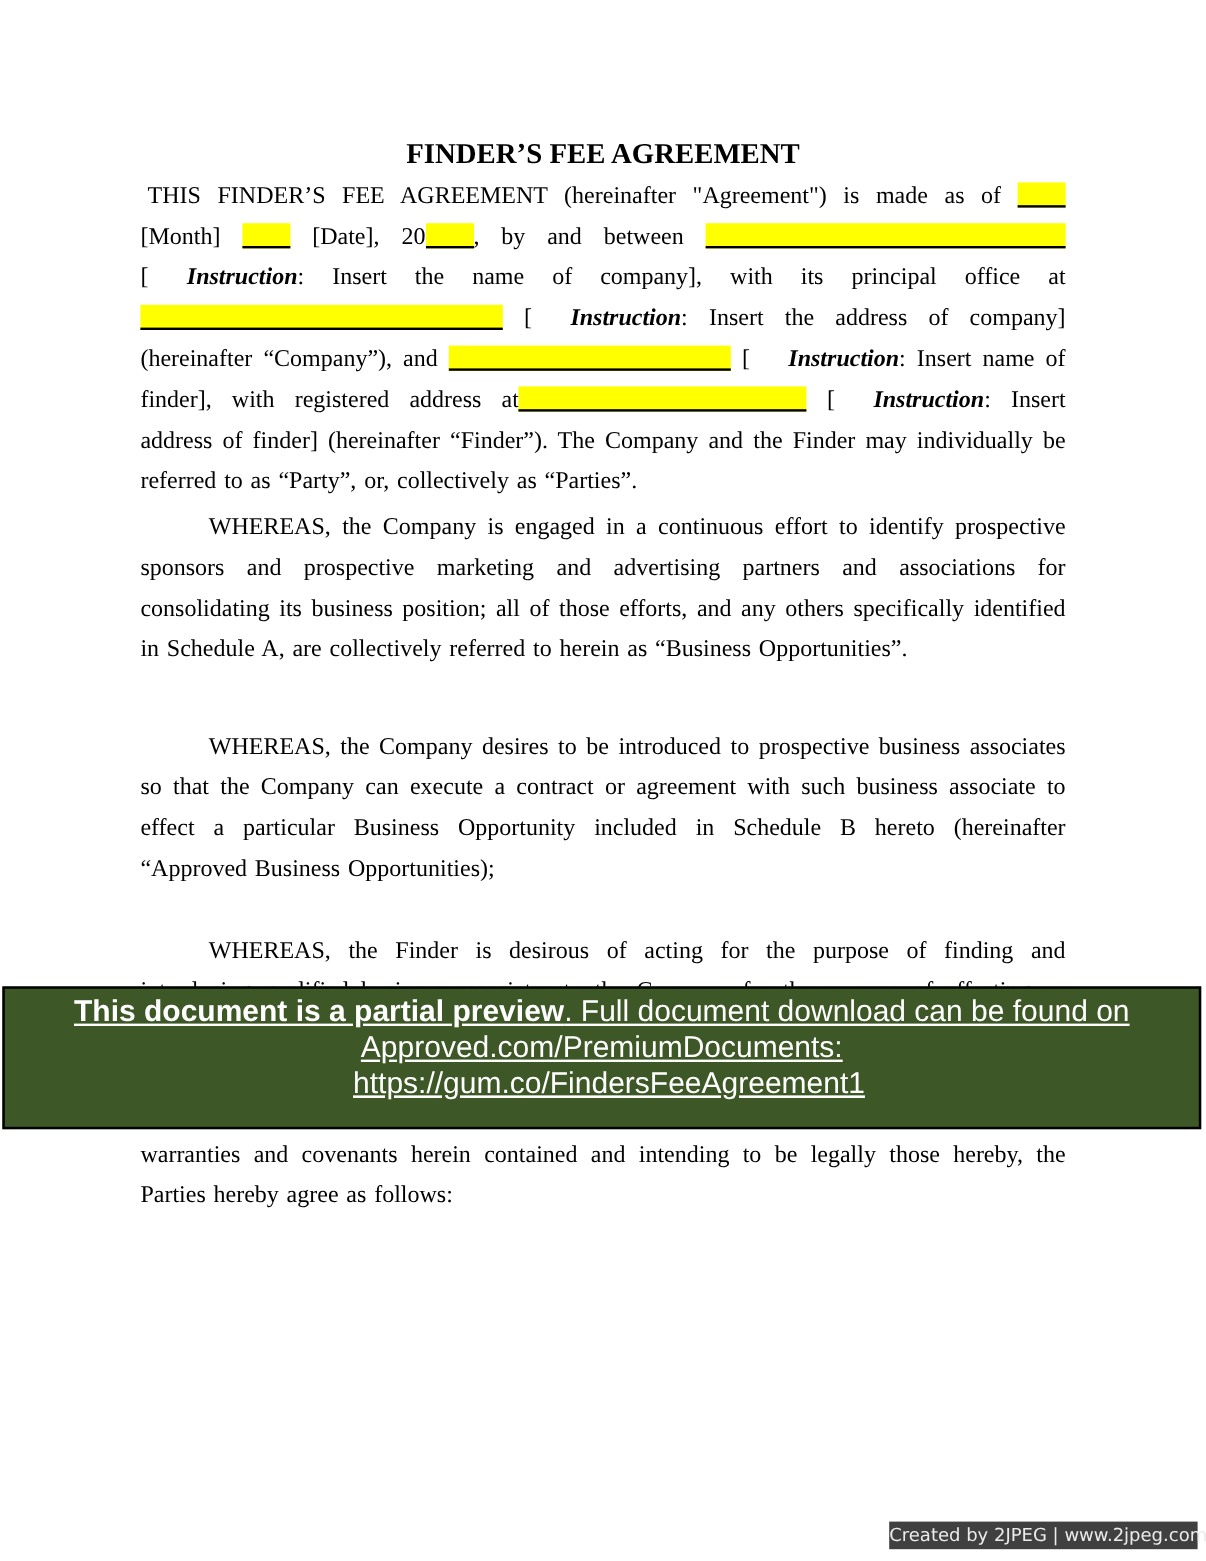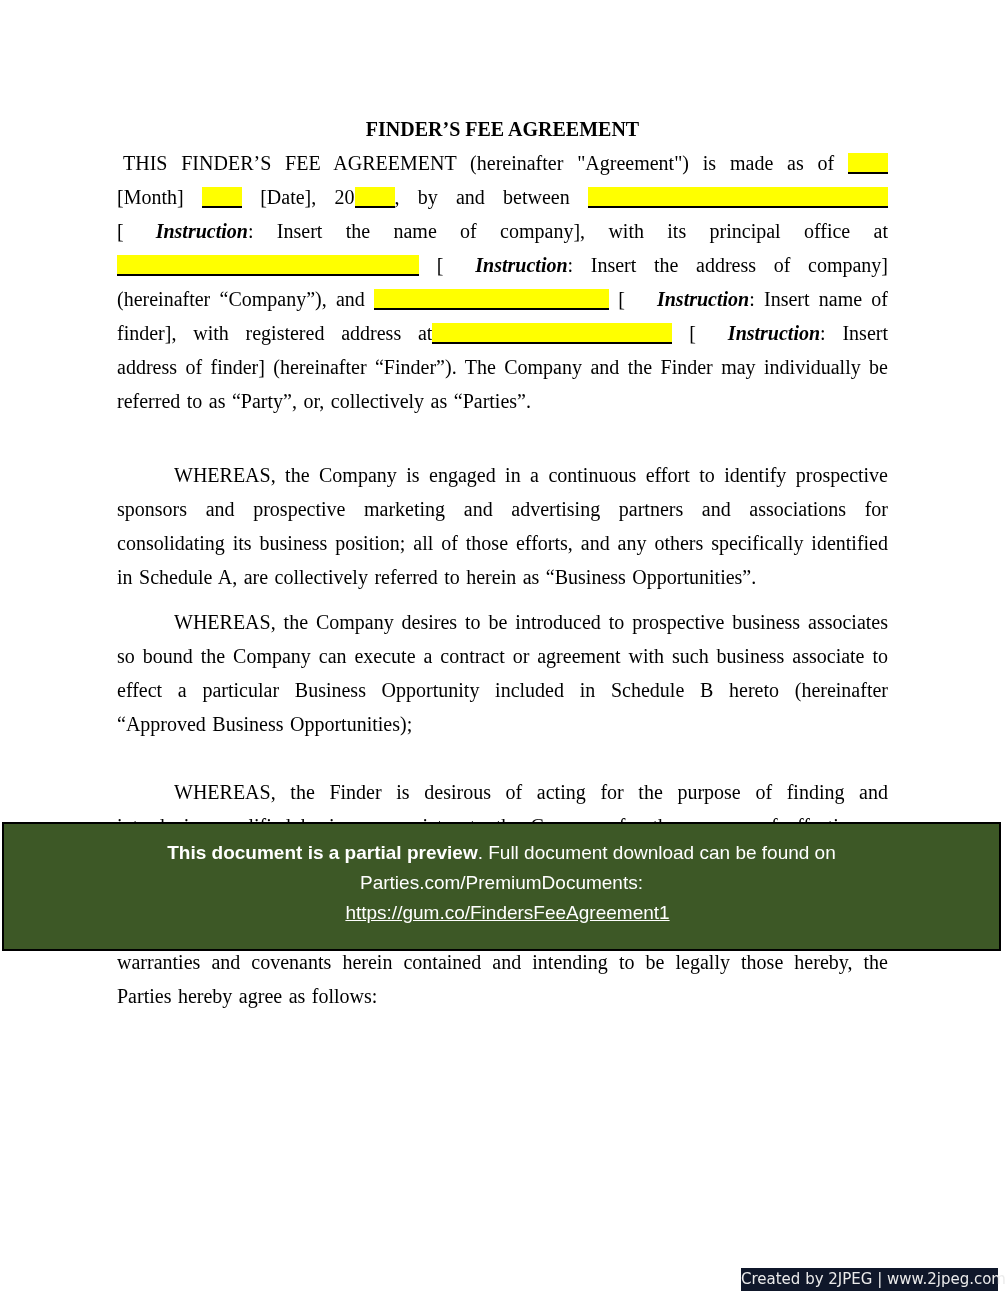--- a/index.html
+++ b/index.html
@@ -8,30 +8,30 @@
     width: 1005px;
     height: 1301px;
     background: #ffffff;
     overflow: hidden;
     font-family: "Liberation Serif", serif;
     color: #000000;
   }
   .doc-title {
     position: absolute; left: 117px; top: 112px; width: 771px;
     margin: 0; text-align: center;
-    font-size: 20px; font-weight: bold; line-height: 34px;
+    font-size: 24px; font-weight: bold; line-height: 34px;
   }
   .para {
     margin: 0;
     font-size: 20px; line-height: 34px;
     text-align: justify;
     word-spacing: 1.5px;
   }
   .p-intro   { position: absolute; left: 117px; top: 146px; width: 771px; text-indent: 6px; }
-  .p-w1      { position: absolute; left: 117px; top: 458px; width: 771px; text-indent: 57px; }
+  .p-w1      { position: absolute; left: 117px; top: 422px; width: 771px; text-indent: 57px; }
   .p-w2      { position: absolute; left: 117px; top: 605px; width: 771px; text-indent: 57px; }
   .p-w3      { position: absolute; left: 117px; top: 775px; width: 771px; text-indent: 57px; }
   .p-closing { position: absolute; left: 117px; top: 945px; width: 771px; }
   .seg-b  { font-weight: normal; }
   .seg-bi { font-weight: bold; font-style: italic; margin-left: 32px; }
   .blank {
     display: inline-block;
     height: 19px;
     background: #ffff00;
     border-bottom: 2px solid #000000;
@@ -39,57 +39,58 @@
   }
   .banner {
     position: absolute; left: 2px; top: 822px;
     width: 995px; height: 111px;
     background: #3d5826;
     border: 2px solid #000000;
     z-index: 5;
     text-align: center;
     font-family: "Liberation Sans", sans-serif;
     color: #ffffff;
-    font-size: 19px; line-height: 30px;
-    padding-top: 14px;
+    font-size: 25px; line-height: 30px;
+    padding-top: 4px;
     box-sizing: content-box;
+    text-decoration: underline;
   }
   .banner .b { font-weight: bold; }
   .banner-link {
     color: #ffffff; text-decoration: underline; cursor: pointer; margin-left: 12px;
   }
   .watermark {
     position: absolute; left: 741px; top: 1268px;
     width: 257px; height: 23px;
-    background: #0f172a;
+    background: #404040;
     color: #ebebeb;
     font-family: "DejaVu Sans", sans-serif;
     font-size: 15px; line-height: 23px;
     text-align: right;
     white-space: nowrap;
   }
 </style>
 </head>
 <body>
 
 <div class="page">
 
   <h1 class="doc-title">FINDER’S FEE AGREEMENT</h1>
 
   <p class="para p-intro"><span class="seg-n">THIS FINDER’S FEE AGREEMENT (hereinafter "Agreement") is  made as of </span><span class="blank" style="width: 40px;"></span><span class="seg-n"> </span><span class="seg-b">[Month] </span><span class="blank" style="width: 40px;"></span><span class="seg-b"> [Date], 20</span><span class="blank" style="width: 40px;"></span><span class="seg-b">,</span><span class="seg-n"> by and between </span><span class="blank" style="width: 300px;"></span><span class="seg-n"> [</span><span class="seg-bi">Instruction</span><span class="seg-b">: Insert the name of company</span><span class="seg-n">], with its principal office at </span><span class="blank" style="width: 302px;"></span><span class="seg-n"> [</span><span class="seg-bi">Instruction</span><span class="seg-b">: Insert the address of company</span><span class="seg-n">] (hereinafter “Company”), and </span><span class="blank" style="width: 235px;"></span><span class="seg-n"> [</span><span class="seg-bi">Instruction</span><span class="seg-b">: Insert name of finder</span><span class="seg-n">], with registered address at</span><span class="blank" style="width: 240px;"></span><span class="seg-n"> [</span><span class="seg-bi">Instruction</span><span class="seg-b">: Insert address of finder</span><span class="seg-n">] (hereinafter “Finder”). The Company and the Finder may individually be referred to as “Party”, or, collectively as “Parties”.</span></p>
 
   <p class="para p-w1"><span class="seg-b">WHEREAS</span><span class="seg-n">, the Company is engaged in a continuous effort to identify prospective sponsors and prospective marketing and advertising partners and associations for consolidating its business position; all of those efforts, and any others specifically identified in Schedule A, are collectively referred to herein as “Business Opportunities”.</span></p>
 
-  <p class="para p-w2"><span class="seg-b">WHEREAS</span><span class="seg-n">, the Company desires to be introduced to prospective business associates so bound the Company can execute a contract or agreement with such business associate to effect a particular Business Opportunity included in Schedule B hereto (hereinafter “Approved Business Opportunities);</span></p>
+  <p class="para p-w2"><span class="seg-b">WHEREAS</span><span class="seg-n">, the Company desires to be introduced to prospective business associates so that the Company can execute a contract or agreement with such business associate to effect a particular Business Opportunity included in Schedule B hereto (hereinafter “Approved Business Opportunities);</span></p>
 
   <p class="para p-w3"><span class="seg-b">WHEREAS</span><span class="seg-n">, the Finder is desirous of acting for the purpose of finding and introducing qualified business associates to the Company for the purpose of effecting an agreement and</span></p>
 
   <p class="para p-closing"><span class="seg-n">warranties and covenants herein contained and intending to be legally those hereby, the Parties hereby agree as follows:</span></p>
 
   <div class="banner">
     <div class="banner-line"><span class="b">This document is a partial preview</span><span>. Full document download can be found on</span></div>
-    <div class="banner-line">Parties.com/PremiumDocuments:</div>
+    <div class="banner-line">Approved.com/PremiumDocuments:</div>
     <div class="banner-line"><a class="banner-link">https://gum.co/FindersFeeAgreement1</a></div>
   </div>
 
   <div class="watermark">Created by 2JPEG | www.2jpeg.com</div>
 
 </div>
 
 </body></html>

